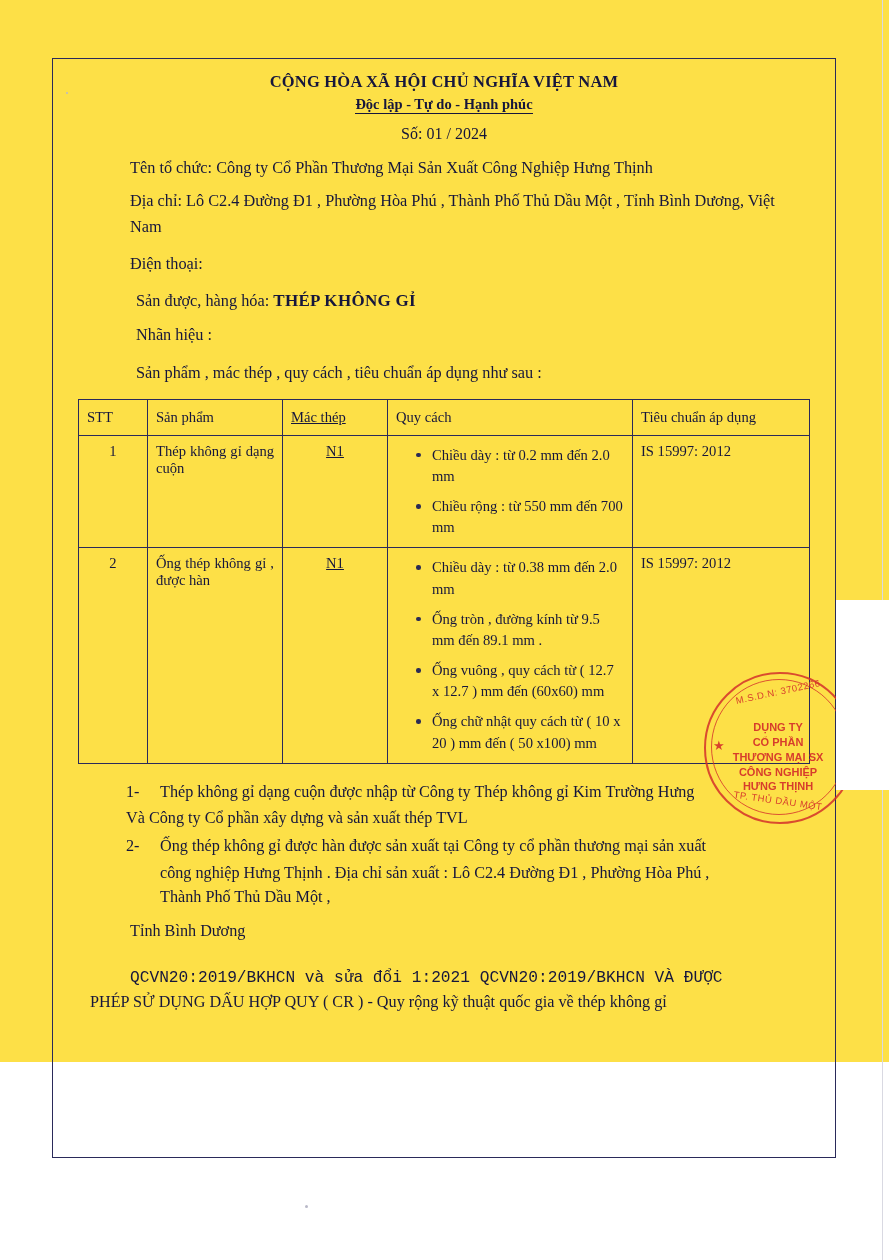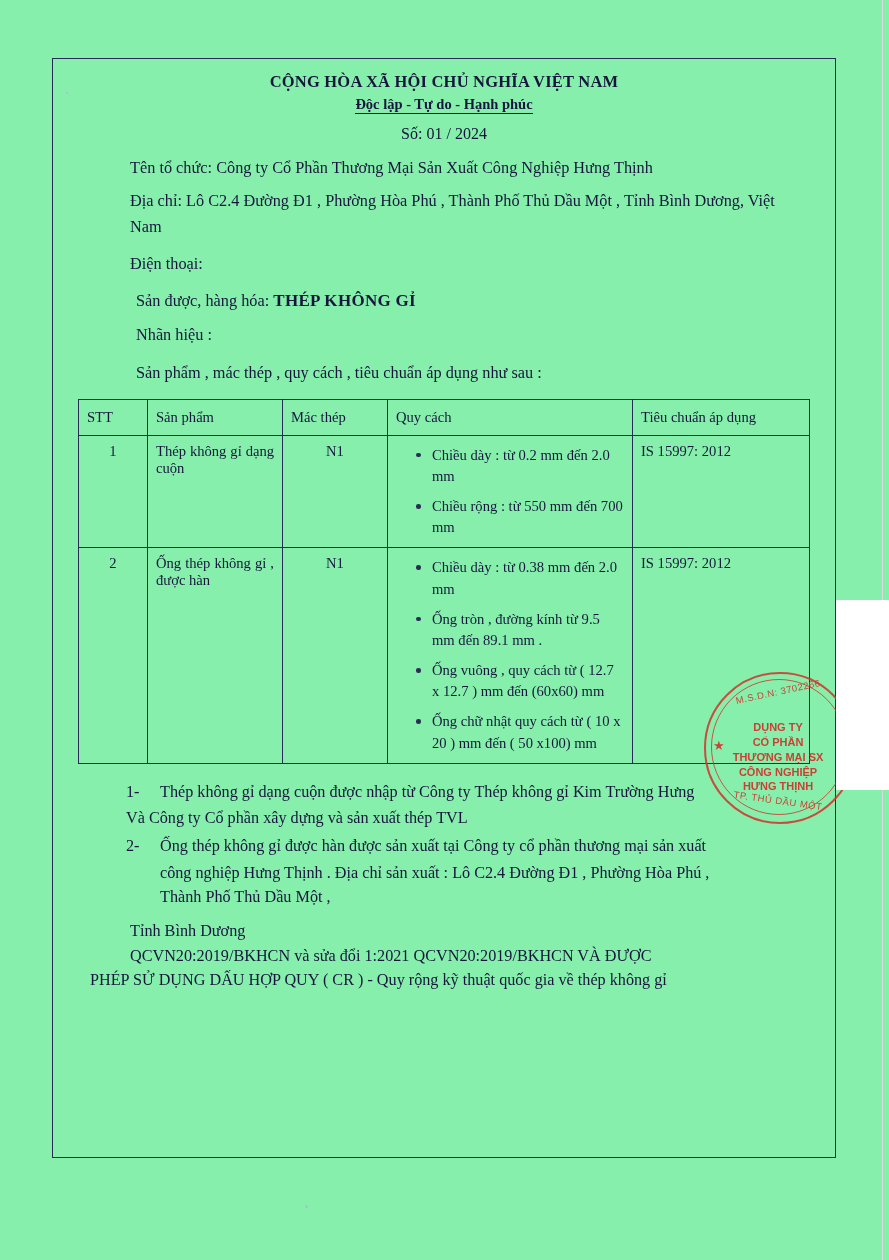--- a/index.html
+++ b/index.html
@@ -12,22 +12,22 @@
     height: 1260px;
     position: relative;
     font-family: "Liberation Serif", serif;
     color: #1a1a3a;
     overflow: hidden;
   }
   .page {
     position: absolute;
     left: 0; top: 0;
     width: 889px;
-    height: 1260px;
-    background: #86efac;
+    height: 1062px;
+    background: #fde047;
   }
   
   .scan-frame {
     position: absolute;
     left: 52px;
     top: 58px;
     width: 784px;
     height: 1100px;
     border: 1.2px solid #2a2a5a;
     box-sizing: border-box;
@@ -90,21 +90,21 @@
     padding: 7px 8px;
   }
   table.spec th {
     font-weight: normal;
     text-align: left;
     padding-top: 9px;
     padding-bottom: 9px;
   }
   .col-stt { width: 52px; text-align: center; }
   .col-prod { width: 118px; }
-  .col-mac { width: 88px; text-align: center; }
+  .col-mac { width: 88px; text-align: center; text-decoration: underline; }
   .col-quy { width: auto; }
   .col-std { width: 160px; }
   td.center-cell { text-align: center; }
   td.just { text-align: justify; }
   ul.quy {
     margin: 2px 0 2px 0;
     padding-left: 20px;
     list-style: none;
   }
   ul.quy li {
@@ -313,21 +313,21 @@
       <div class="note-row" style="margin-top:4px;">
         <div class="note-num">2-</div>
         <div class="note-body">Ống thép không gỉ được hàn được sản xuất tại Công ty cổ phần thương mại sản xuất</div>
       </div>
       <div class="note-cont">công nghiệp Hưng Thịnh . Địa chỉ sản xuất : Lô C2.4 Đường Đ1 , Phường Hòa Phú ,</div>
       <div class="note-cont">Thành Phố Thủ Dầu Một ,</div>
     </div>
 
     <div class="final">
       <div class="l1" style="margin-top:10px;">Tỉnh Bình Dương</div>
-      <div class="l2" style="margin-top:0;">QCVN20:2019/BKHCN và sửa đổi 1:2021  QCVN20:2019/BKHCN VÀ ĐƯỢC</div>
+      <div class="l2" style="margin-top:22px;font-family:Liberation Mono, monospace;">QCVN20:2019/BKHCN và sửa đổi 1:2021  QCVN20:2019/BKHCN VÀ ĐƯỢC</div>
       <div class="l3">PHÉP SỬ DỤNG DẤU HỢP QUY ( CR ) -  Quy rộng kỹ thuật quốc gia về thép không gỉ</div>
     </div>
 
     <div class="seal">
       <div class="ring"></div>
       <div class="ring2"></div>
       <div class="star">★</div>
       <div class="arc-top">M.S.D.N: 3702266</div>
       <div class="mid">
         <div>DỤNG TY</div>

